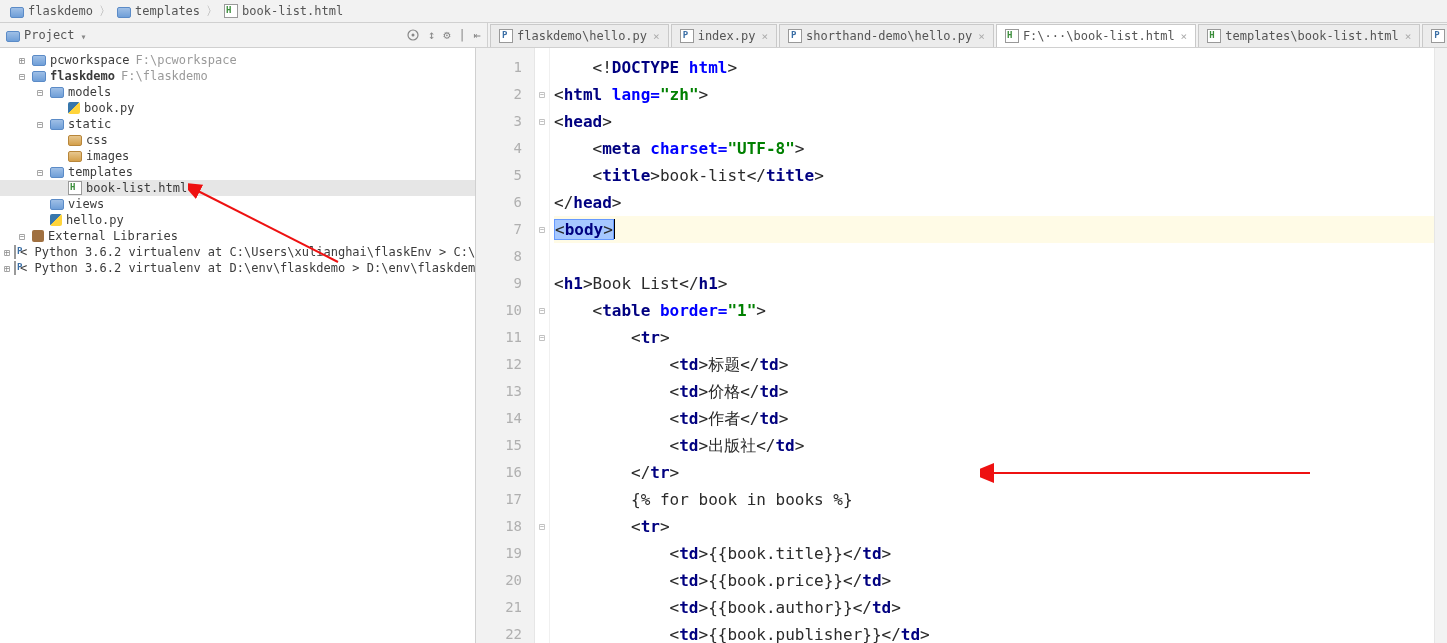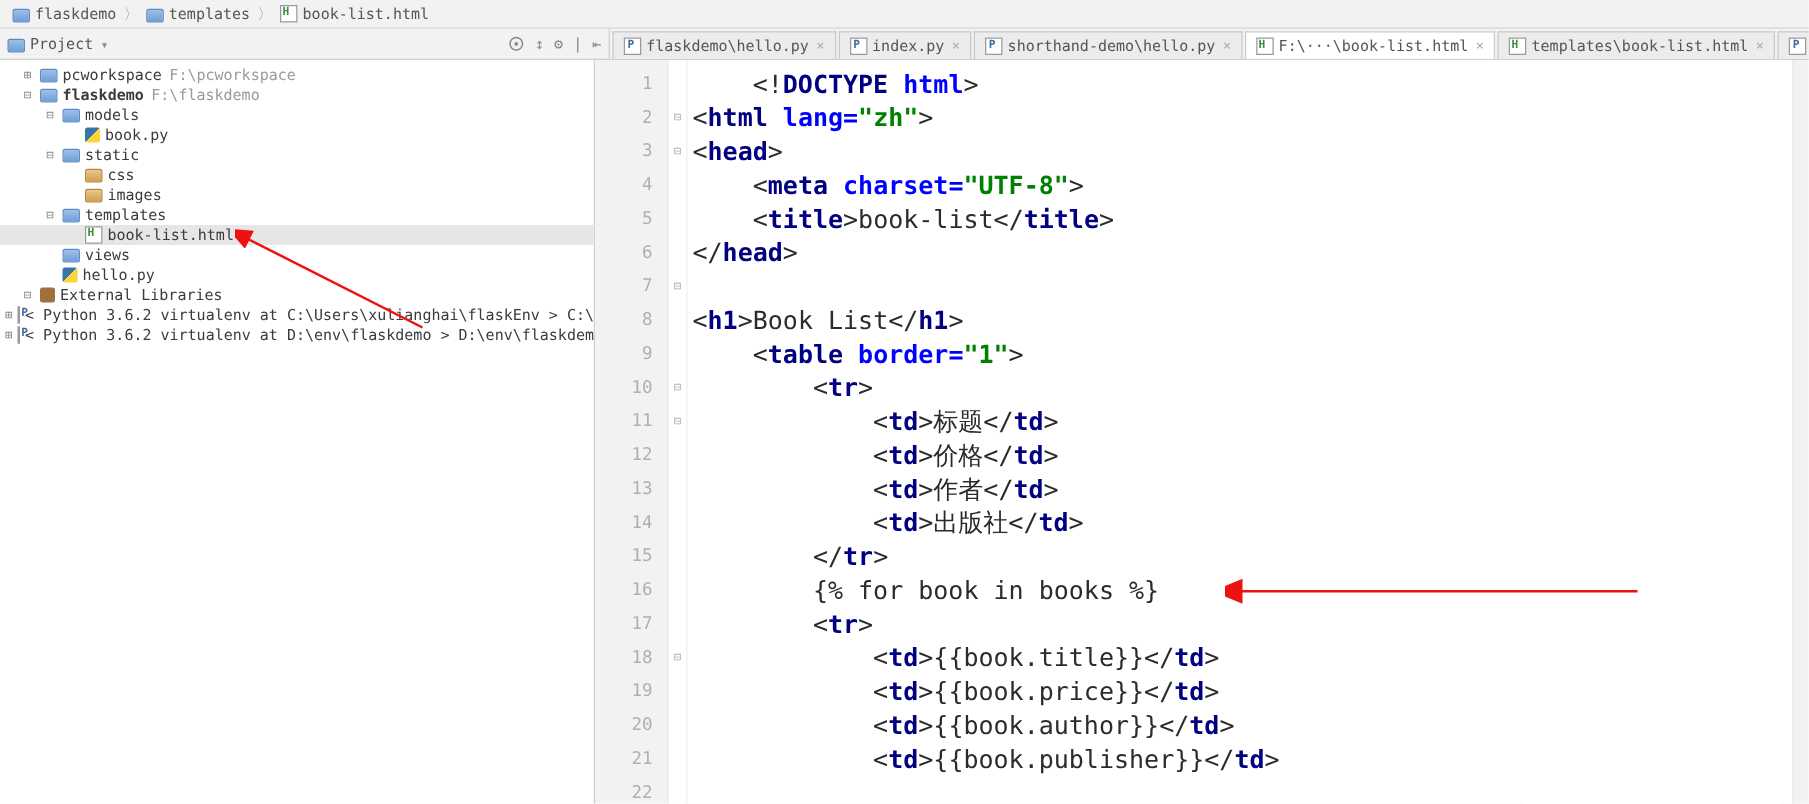--- a/index.html
+++ b/index.html
@@ -20,21 +20,21 @@
   .ico-lib{width:12px;height:12px;background:#a07040;border-radius:2px}
   
   .toolbar{height:24px;display:flex;align-items:center;background:#f2f2f2;border-bottom:1px solid #d0d0d0;font-size:12px}
   .toolbar-left{display:flex;align-items:center;flex:0 0 475px;justify-content:space-between;padding:0 6px;border-right:1px solid #d0d0d0;height:100%}
   .tb-title{display:flex;align-items:flex-end;color:#555}
   .tb-title .ico{margin-right:4px}
   .tb-drop{margin-left:6px;color:#888;font-size:10px}
   .tb-icons{display:flex;align-items:center;gap:8px;color:#888}
   .tb-icons span{cursor:pointer}
   .tb-icons svg{display:block}
-  .toolbar-tabs{display:flex;align-items:center;height:100%;overflow:hidden;flex:1}
+  .toolbar-tabs{display:flex;align-items:flex-end;height:100%;overflow:hidden;flex:1}
   .etab{display:flex;align-items:center;height:22px;padding:0 8px;border:1px solid #c9c9c9;border-bottom:none;background:#ececec;margin-left:2px;margin-top:2px;font-size:12px;color:#555;white-space:nowrap;cursor:pointer}
   .etab.active{background:#fff}
   .etab .ico{margin-right:4px}
   .etab .x{margin-left:6px;color:#aaa;font-size:11px}
   
   .main{flex:1;display:flex;min-height:0}
   .sidebar{width:475px;border-right:1px solid #d0d0d0;background:#fff;overflow:hidden;font-size:12px}
   .tree{padding:4px 0;color:#3b3b3b}
   .node{display:flex;align-items:center;height:16px;padding:0 4px;white-space:nowrap}
   .node .tw{display:inline-block;width:12px;text-align:center;color:#888;font-size:10px}
@@ -42,21 +42,21 @@
   .node .lbl{font-family:"Consolas",monospace}
   .node .hint{color:#9a9a9a;margin-left:6px}
   .node.sel{background:#e6e6e6}
   .ind{display:inline-block}
   
   .editor{flex:1;display:flex;background:#fff;min-width:0;position:relative}
   .gutter{width:58px;background:#f2f2f2;border-right:1px solid #e6e6e6;padding-top:6px;text-align:right;color:#b0b0b0;font-family:Consolas,monospace;font-size:14px}
   .gutter div{height:27px;line-height:27px;padding-right:12px}
   .foldcol{width:14px;background:#fff;border-right:1px solid #f0f0f0;padding-top:6px}
   .foldcol div{height:27px;display:flex;align-items:center;justify-content:center;color:#b0b0b0;font-size:10px}
-  .code{flex:1;padding:6px 0 0 4px;font-family:Consolas,"Microsoft YaHei",monospace;font-size:20px;line-height:27px;overflow:hidden;position:relative}
+  .code{flex:1;padding:6px 0 0 4px;font-family:Consolas,"Microsoft YaHei",monospace;font-size:16px;line-height:27px;overflow:hidden;position:relative}
   .cl{height:27px;white-space:pre}
   .cl.hl{background:#fffbe6}
   .tag{color:#000080;font-weight:bold}
   .attr{color:#0000ff;font-weight:bold}
   .str{color:#008000;font-weight:bold}
   .txt{color:#2b2b2b}
   .pun{color:#2b2b2b}
   .selbox{background:#a6c8ff;border:1px solid #6699ff;padding:0 0px}
   .caret{display:inline-block;width:1px;height:20px;background:#000;vertical-align:middle;margin-bottom:3px}
   
@@ -295,20 +295,21 @@
               </marker>
             </defs>
           <line x1="330" y1="60" x2="10" y2="60" stroke="#e11" stroke-width="2" marker-end="url(#ah2)"></line>
         </svg>
       <div class="cl"><span class="pun">    &lt;!</span><span class="tag">DOCTYPE </span><span class="attr">html</span><span class="pun">&gt;</span></div>
           <div class="cl"><span class="pun">&lt;</span><span class="tag">html </span><span class="attr">lang=</span><span class="str">"zh"</span><span class="pun">&gt;</span></div>
           <div class="cl"><span class="pun">&lt;</span><span class="tag">head</span><span class="pun">&gt;</span></div>
           <div class="cl"><span class="pun">    &lt;</span><span class="tag">meta </span><span class="attr">charset=</span><span class="str">"UTF-8"</span><span class="pun">&gt;</span></div>
           <div class="cl"><span class="pun">    &lt;</span><span class="tag">title</span><span class="pun">&gt;</span><span class="txt">book-list</span><span class="pun">&lt;/</span><span class="tag">title</span><span class="pun">&gt;</span></div>
           <div class="cl"><span class="pun">&lt;/</span><span class="tag">head</span><span class="pun">&gt;</span></div>
+          <div class="cl hl"><span class="selbox"><span class="pun">&lt;</span><span class="tag">body</span><span class="pun">&gt;</span></span><span class="caret"></span></div>
           <div class="cl"></div>
           <div class="cl"><span class="pun">&lt;</span><span class="tag">h1</span><span class="pun">&gt;</span><span class="txt">Book List</span><span class="pun">&lt;/</span><span class="tag">h1</span><span class="pun">&gt;</span></div>
           <div class="cl"><span class="pun">    &lt;</span><span class="tag">table </span><span class="attr">border=</span><span class="str">"1"</span><span class="pun">&gt;</span></div>
           <div class="cl"><span class="pun">        &lt;</span><span class="tag">tr</span><span class="pun">&gt;</span></div>
           <div class="cl"><span class="pun">            &lt;</span><span class="tag">td</span><span class="pun">&gt;</span><span class="txt">标题</span><span class="pun">&lt;/</span><span class="tag">td</span><span class="pun">&gt;</span></div>
           <div class="cl"><span class="pun">            &lt;</span><span class="tag">td</span><span class="pun">&gt;</span><span class="txt">价格</span><span class="pun">&lt;/</span><span class="tag">td</span><span class="pun">&gt;</span></div>
           <div class="cl"><span class="pun">            &lt;</span><span class="tag">td</span><span class="pun">&gt;</span><span class="txt">作者</span><span class="pun">&lt;/</span><span class="tag">td</span><span class="pun">&gt;</span></div>
           <div class="cl"><span class="pun">            &lt;</span><span class="tag">td</span><span class="pun">&gt;</span><span class="txt">出版社</span><span class="pun">&lt;/</span><span class="tag">td</span><span class="pun">&gt;</span></div>
           <div class="cl"><span class="pun">        &lt;/</span><span class="tag">tr</span><span class="pun">&gt;</span></div>
           <div class="cl"><span class="txt">        {% for book in books %}</span></div>

